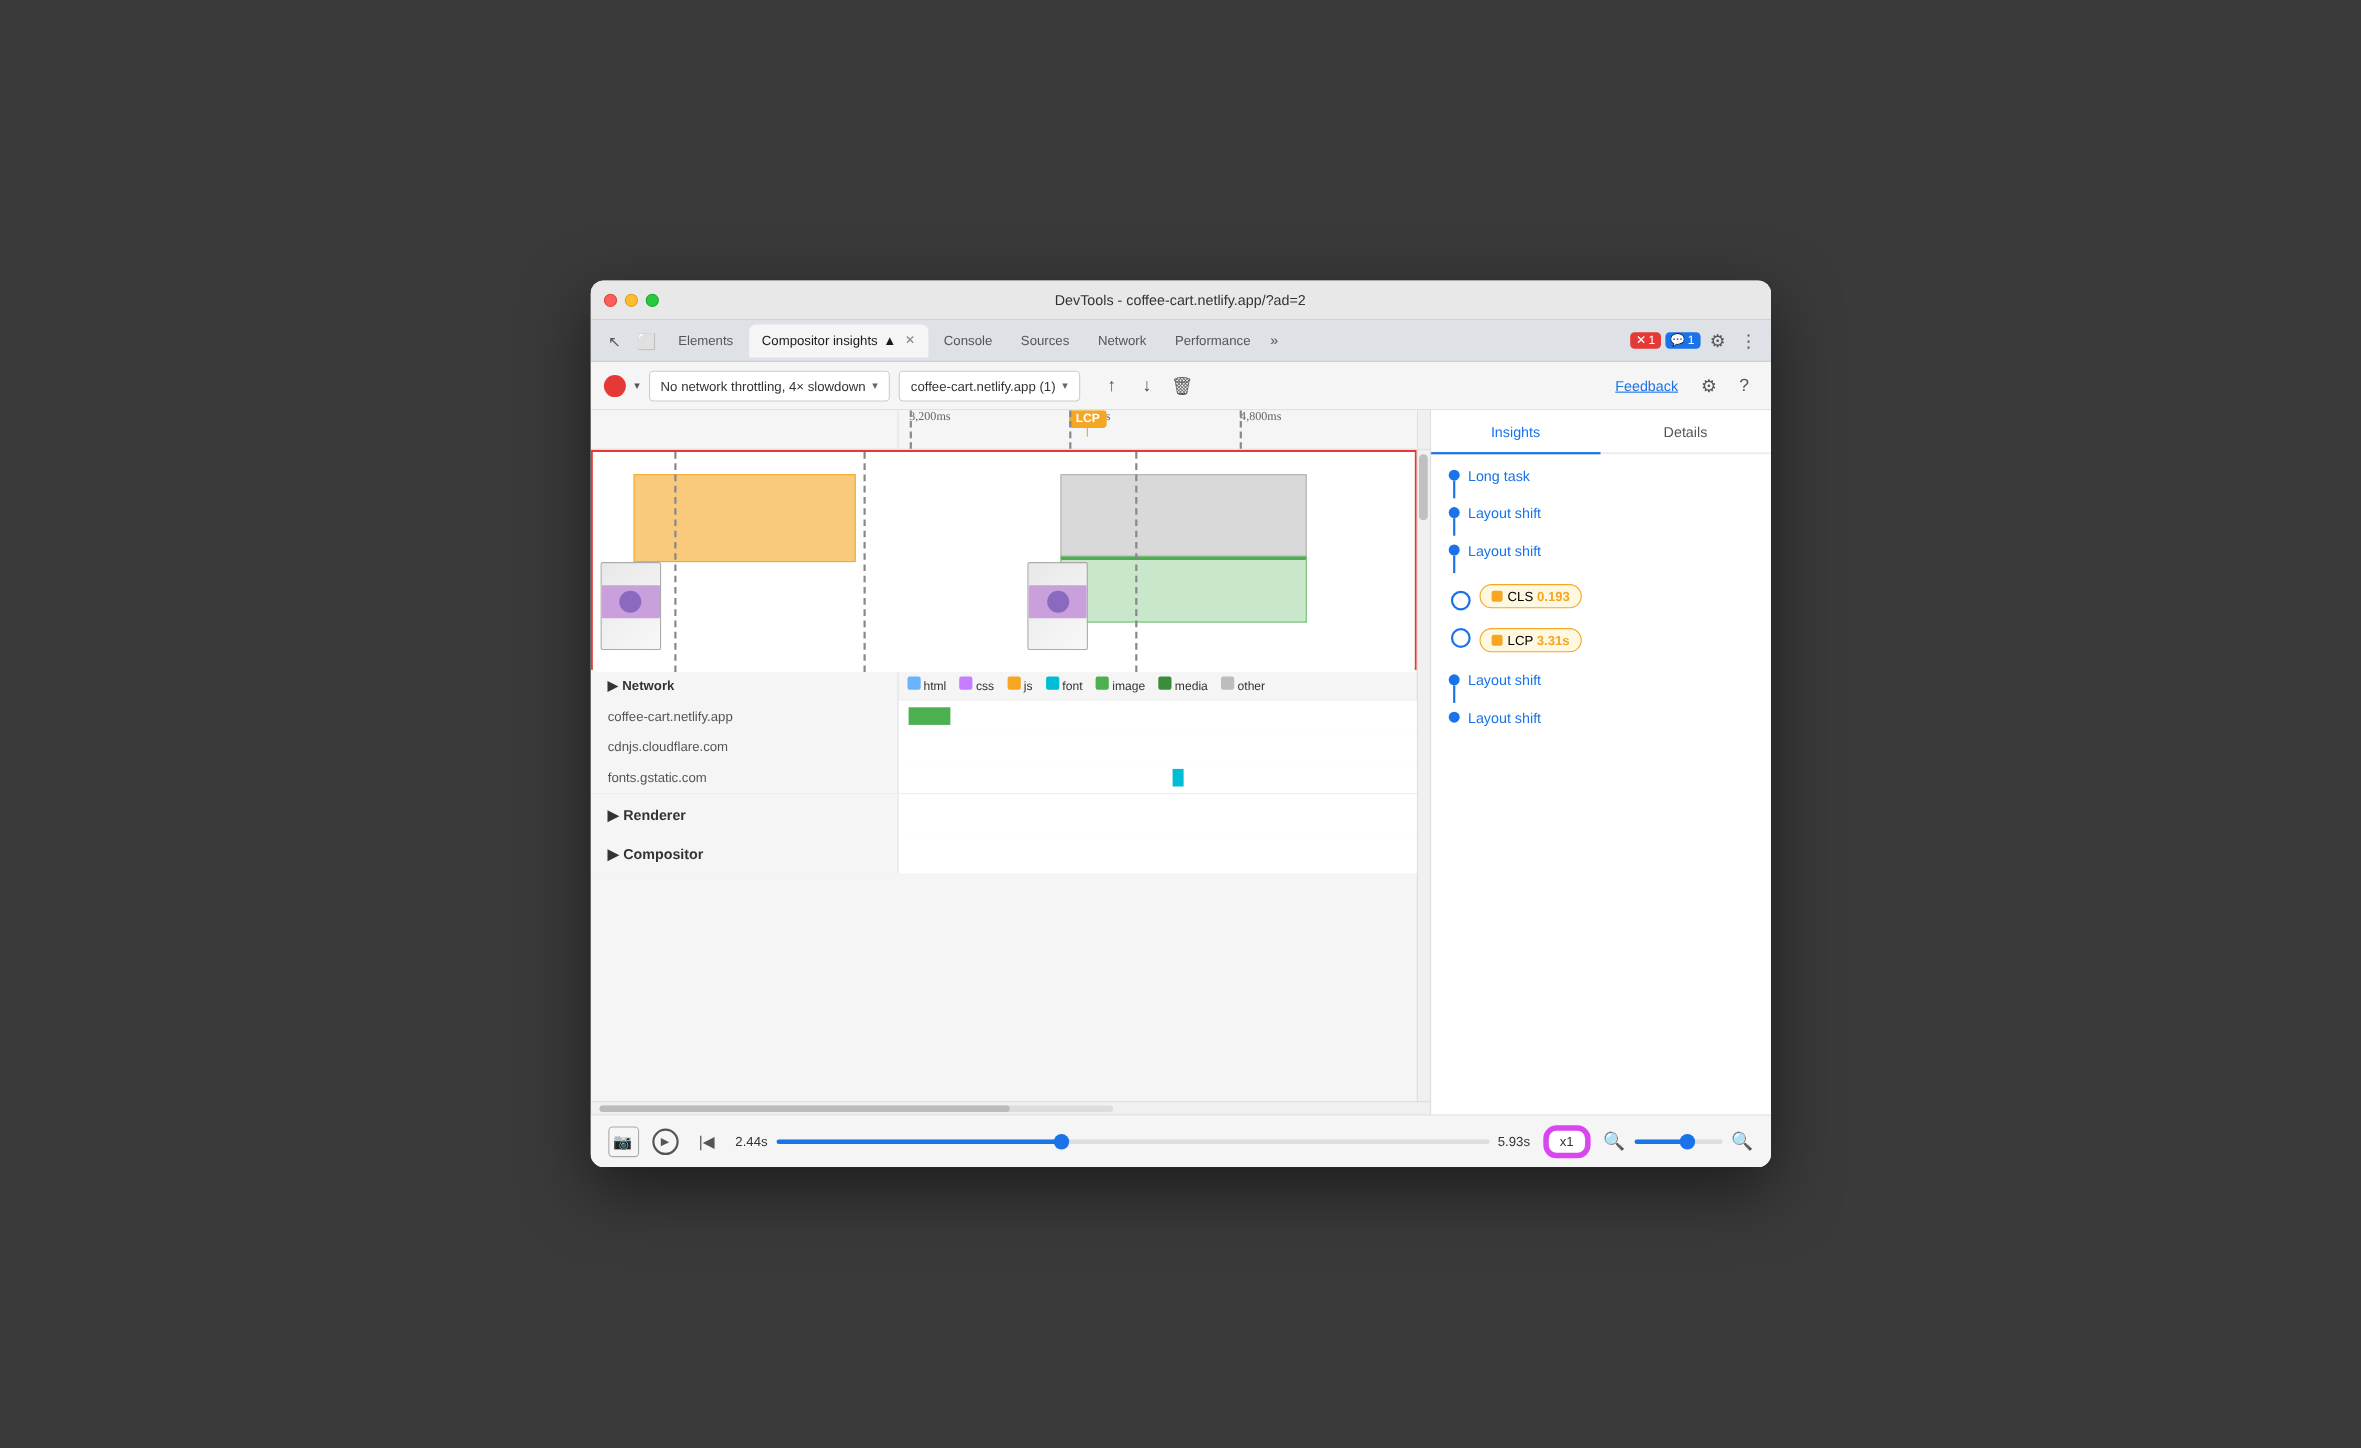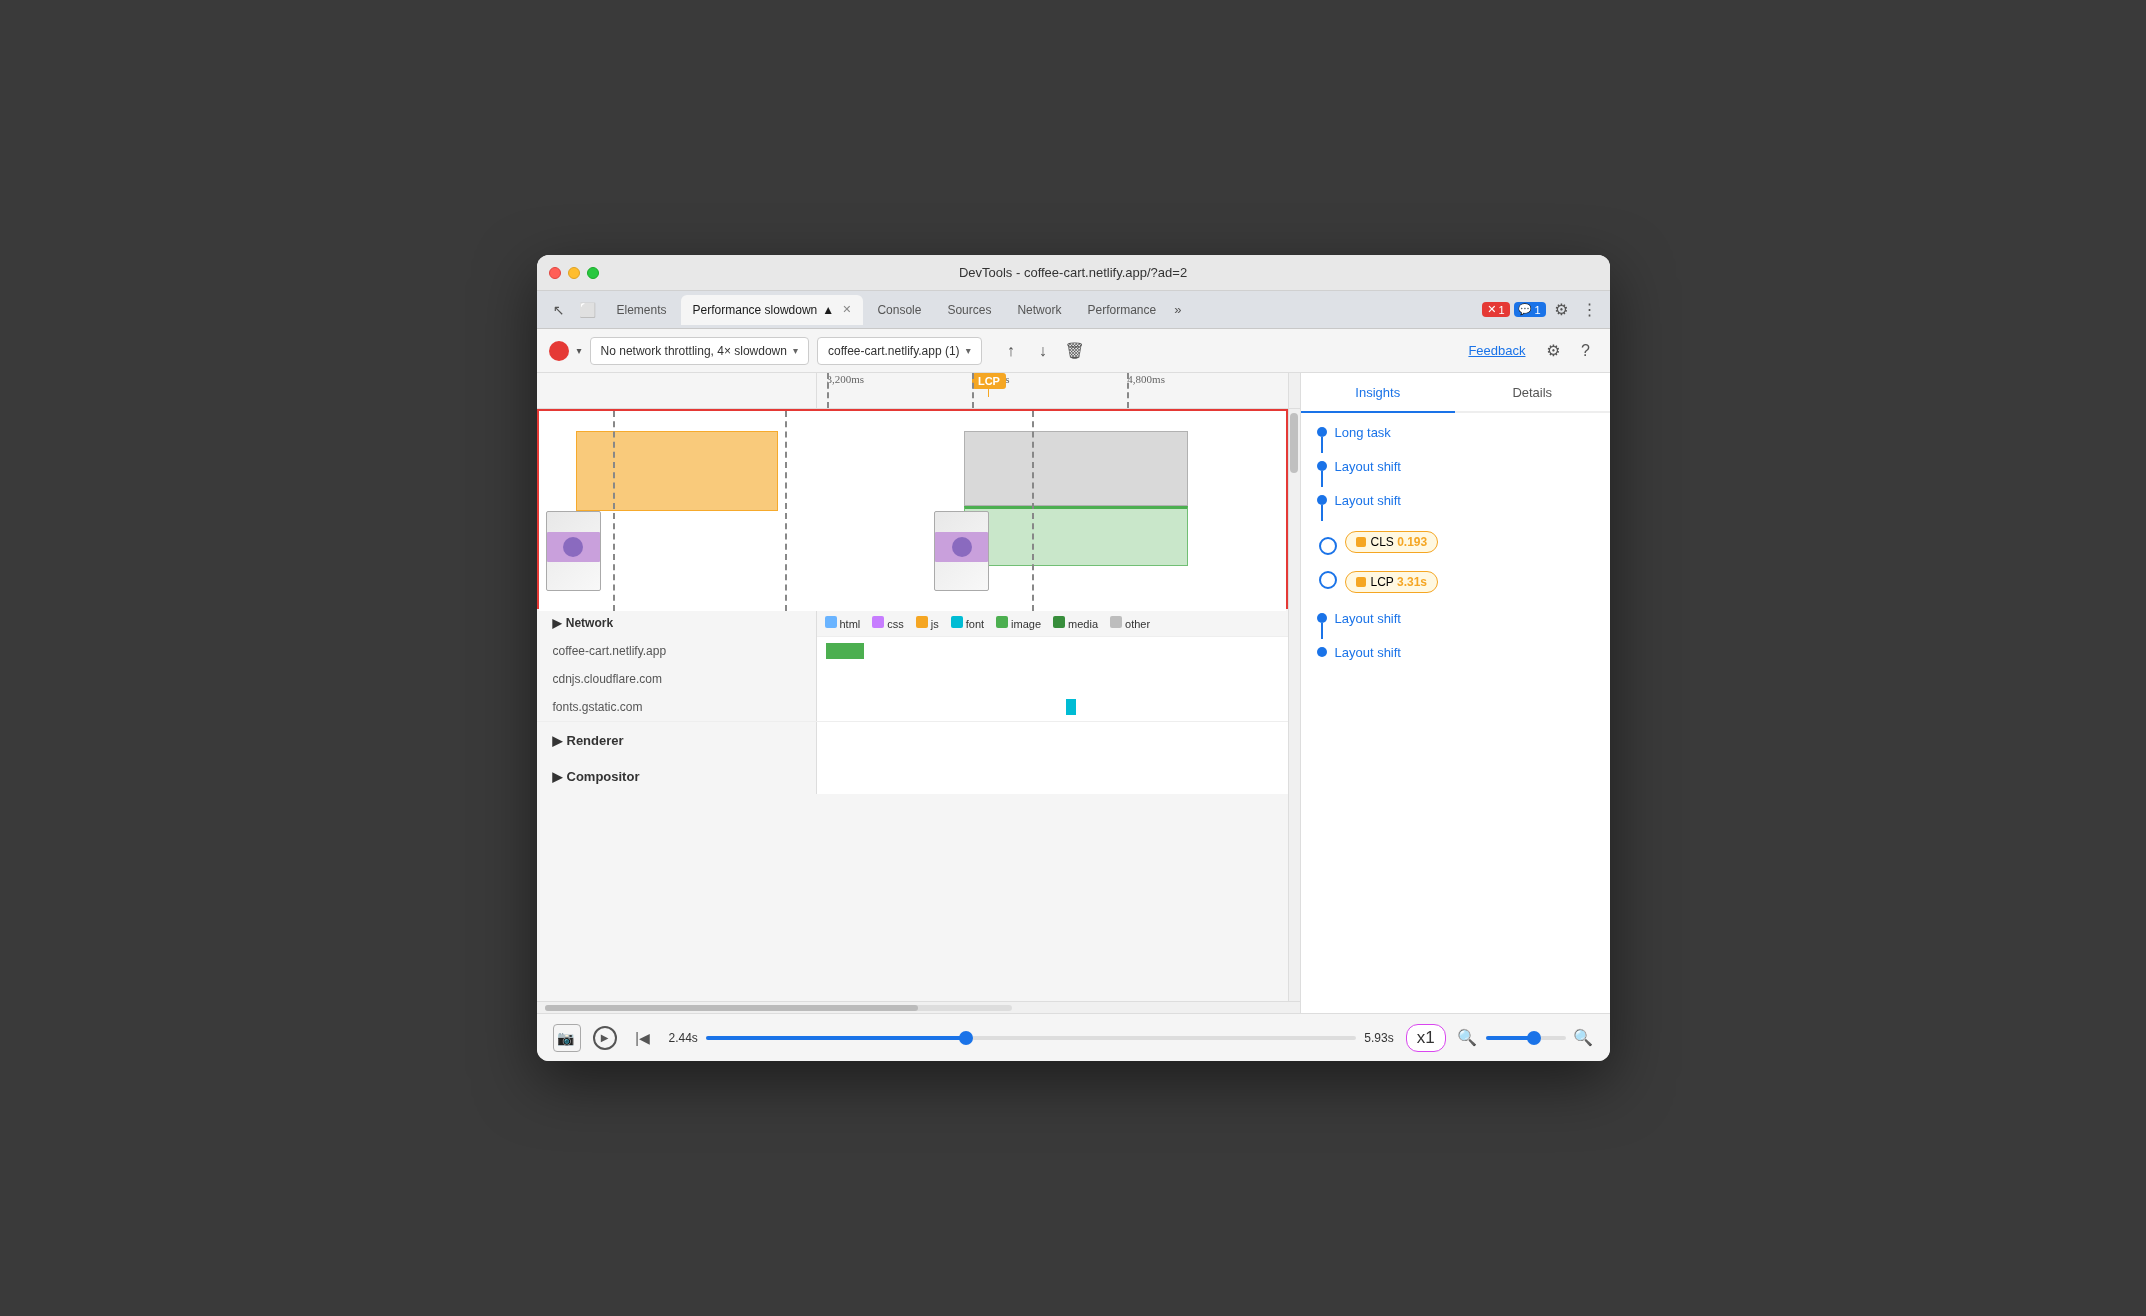--- a/index.html
+++ b/index.html
@@ -355,24 +355,24 @@
       top: 50%;
       left: 40%;
       transform: translate(-50%, -50%);
       width: 14px;
       height: 14px;
       border-radius: 50%;
       background: #1a73e8;
     }
     .speed-badge {
       background: white;
-      border: 1px solid #d946ef;
+      border: 5px solid #d946ef;
       border-radius: 12px;
       padding: 3px 10px;
-      font-size: 17px;
+      font-size: 12px;
       color: #333;
     }
     .zoom-controls {
       display: flex;
       align-items: center;
       gap: 8px;
     }
     .zoom-icon {
       font-size: 16px;
       color: #555;
@@ -522,21 +522,21 @@
     <span class="titlebar-title">DevTools - coffee-cart.netlify.app/?ad=2</span>
   </div>
 
   <div class="tabbar">
     <button class="tab-icon-btn">↖</button>
     <button class="tab-icon-btn">⬜</button>
     <button class="tab-item">
       <span>Elements</span>
     </button>
     <button class="tab-item active">
-      <span>Performance slowdown</span>
+      <span>Compositor insights</span>
       <span style="font-size:12px;">▲</span>
       <span class="tab-close">✕</span>
     </button>
     <button class="tab-item">
       <span>Console</span>
     </button>
     <button class="tab-item">
       <span>Sources</span>
     </button>
     <button class="tab-item">

